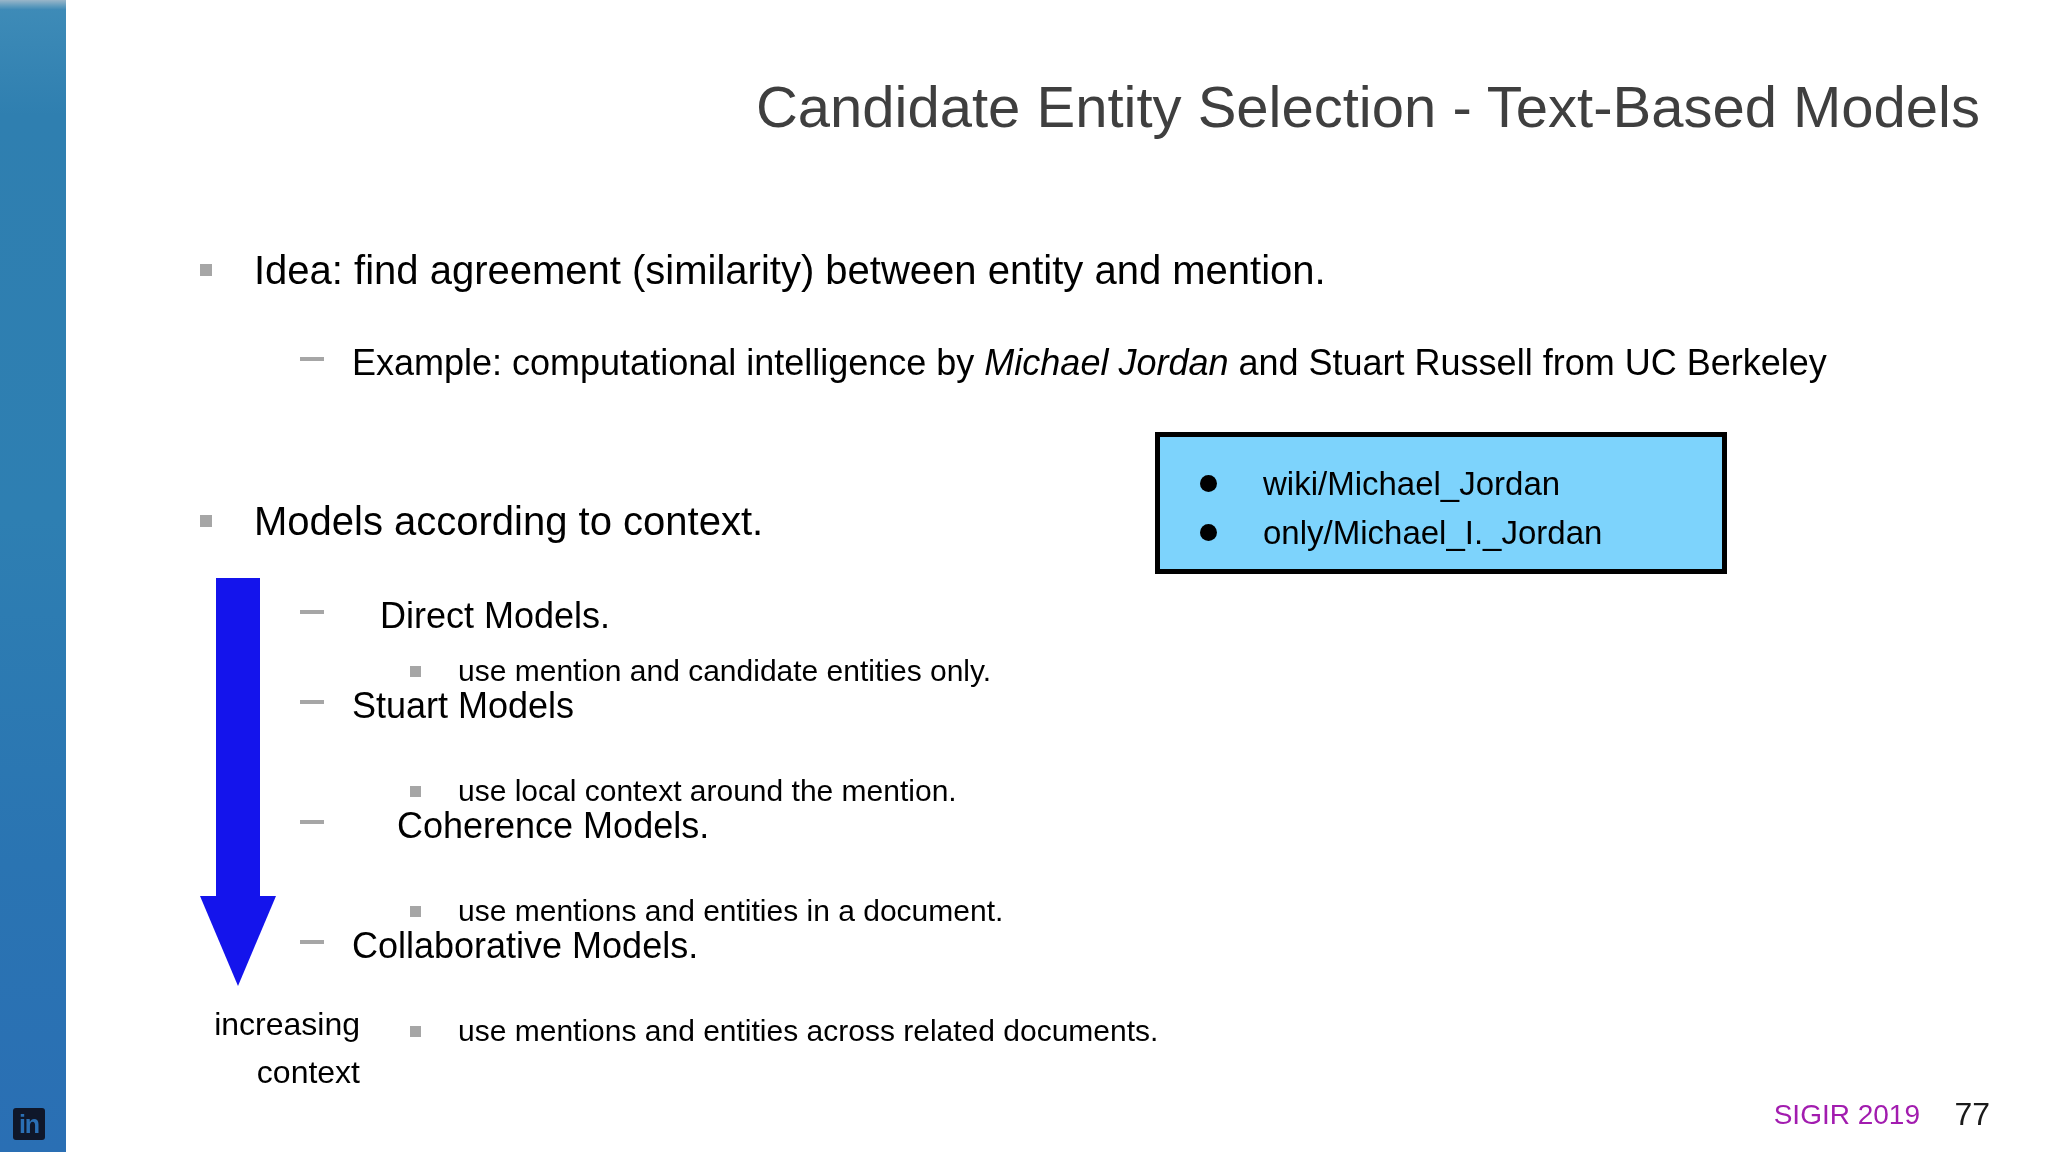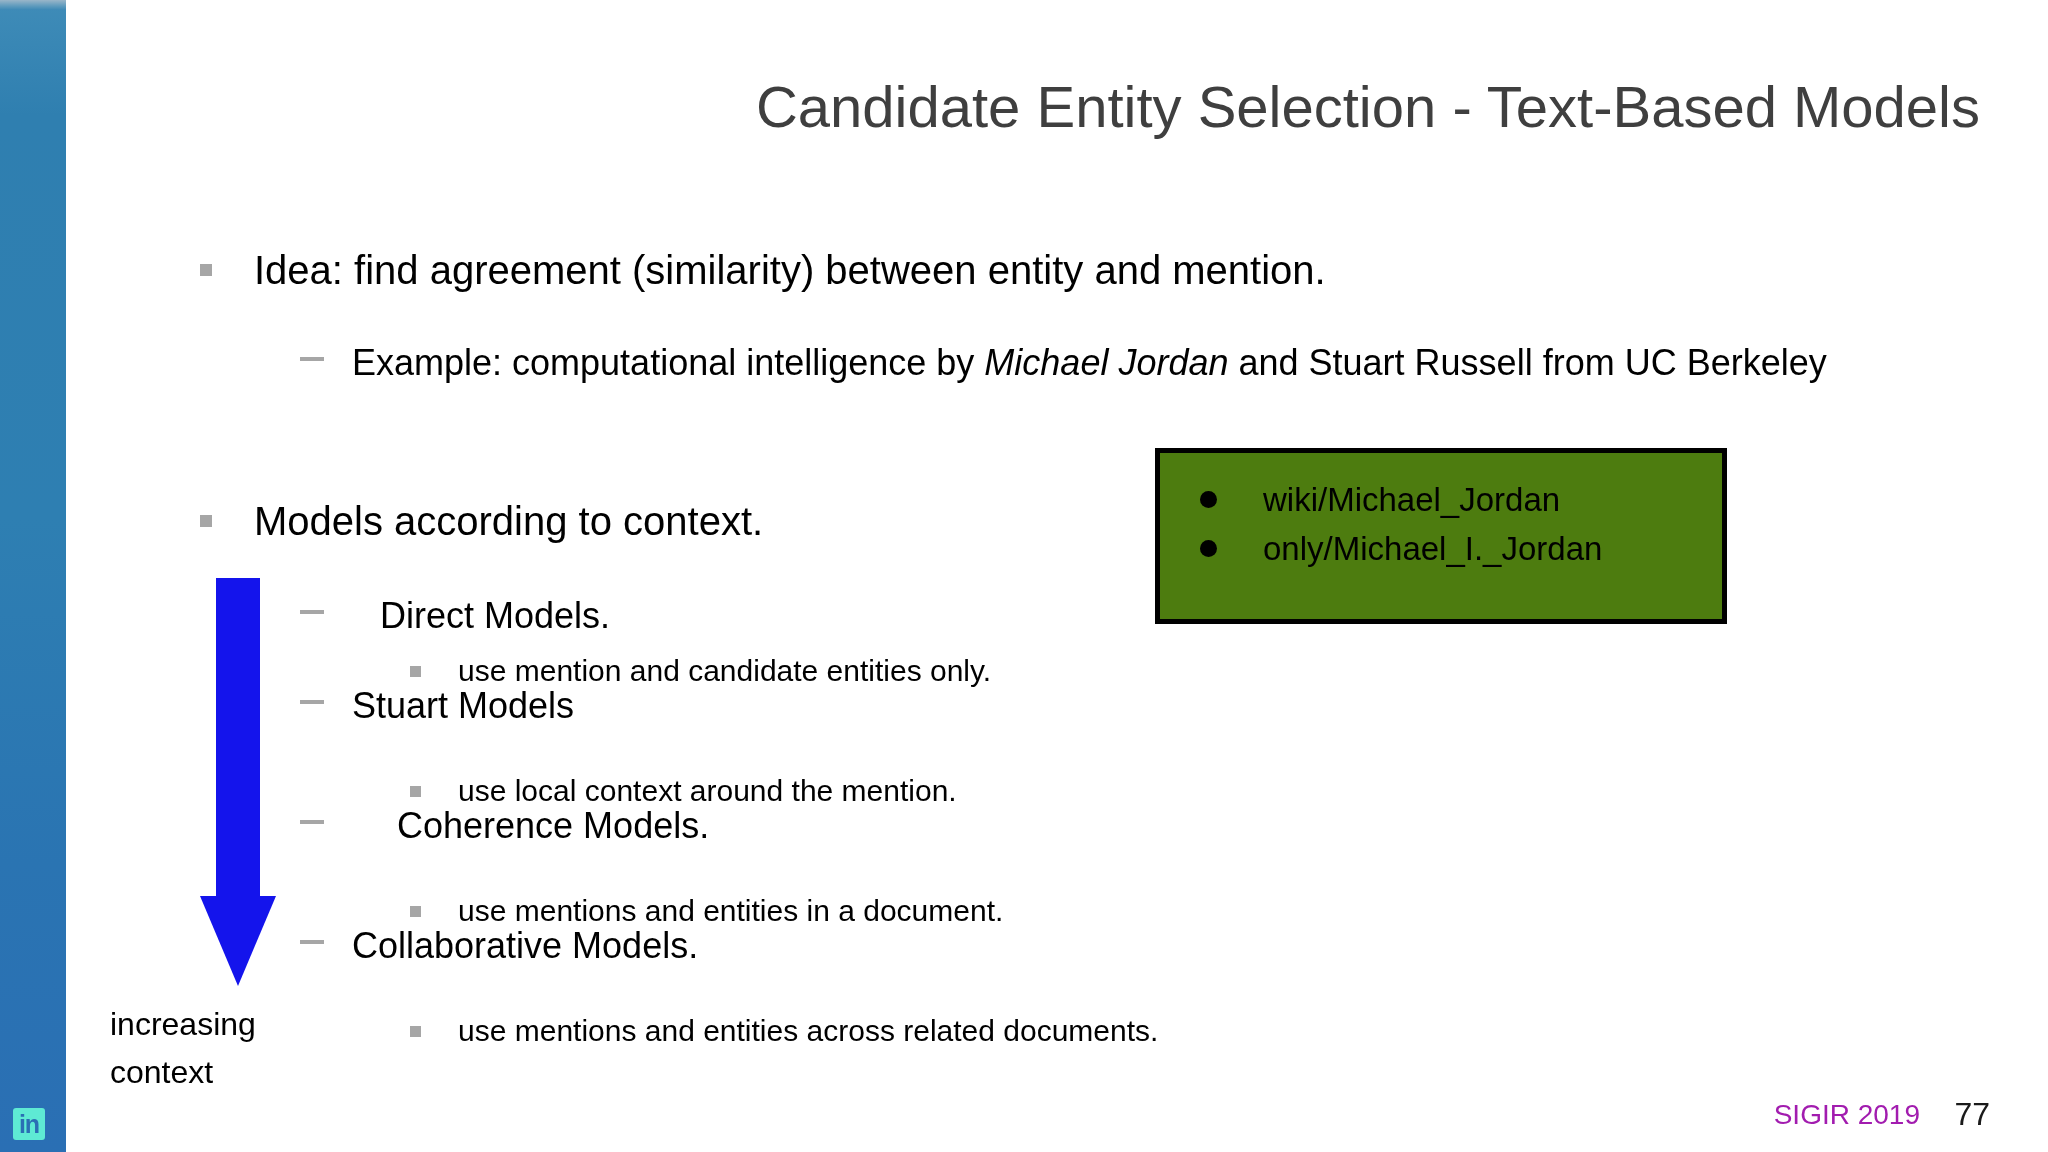--- a/index.html
+++ b/index.html
@@ -39,21 +39,21 @@
     background: linear-gradient(180deg, #9ab6c9 0%, #5f9bbd 60%, #3d88b5 100%);
   }
 
   
   .li-logo {
     position: absolute;
     left: 13px;
     top: 1108px;
     width: 32px;
     height: 32px;
-    background: #5eead4;
+    background: #0f172a;
     border-radius: 3px;
   }
   .li-logo .li-in {
     position: absolute;
     inset: 3px;
     color: #2a6fb4;
     font-family: "Liberation Sans", sans-serif;
     font-weight: bold;
     font-size: 25px;
     line-height: 26px;
@@ -136,25 +136,25 @@
     color: #000000;
     margin-left: 37px;
   }
 
   .ital { font-style: italic; }
 
   
   .cand-box {
     position: absolute;
     left: 1155px;
-    top: 448px;
+    top: 432px;
     width: 572px;
-    height: 176px;
+    height: 142px;
     border: 5px solid #000000;
-    background: #4d7c0f;
+    background: #7dd3fc;
     box-sizing: border-box;
   }
   .cand-list {
     position: absolute;
     left: 40px;
     top: 22px;
   }
   .cand-item {
     display: flex;
     align-items: center;
@@ -199,21 +199,21 @@
     height: 0;
     border-left: 38px solid transparent;
     border-right: 38px solid transparent;
     border-top: 90px solid #1414ec;
   }
   .arrow-caption {
     position: absolute;
     left: 110px;
     top: 1000px;
     width: 250px;
-    text-align: left;
+    text-align: right;
     font-size: 32px;
     line-height: 48px;
     color: #000000;
   }
 
   
   .footer-conf {
     position: absolute;
     right: 128px;
     top: 1098px;

